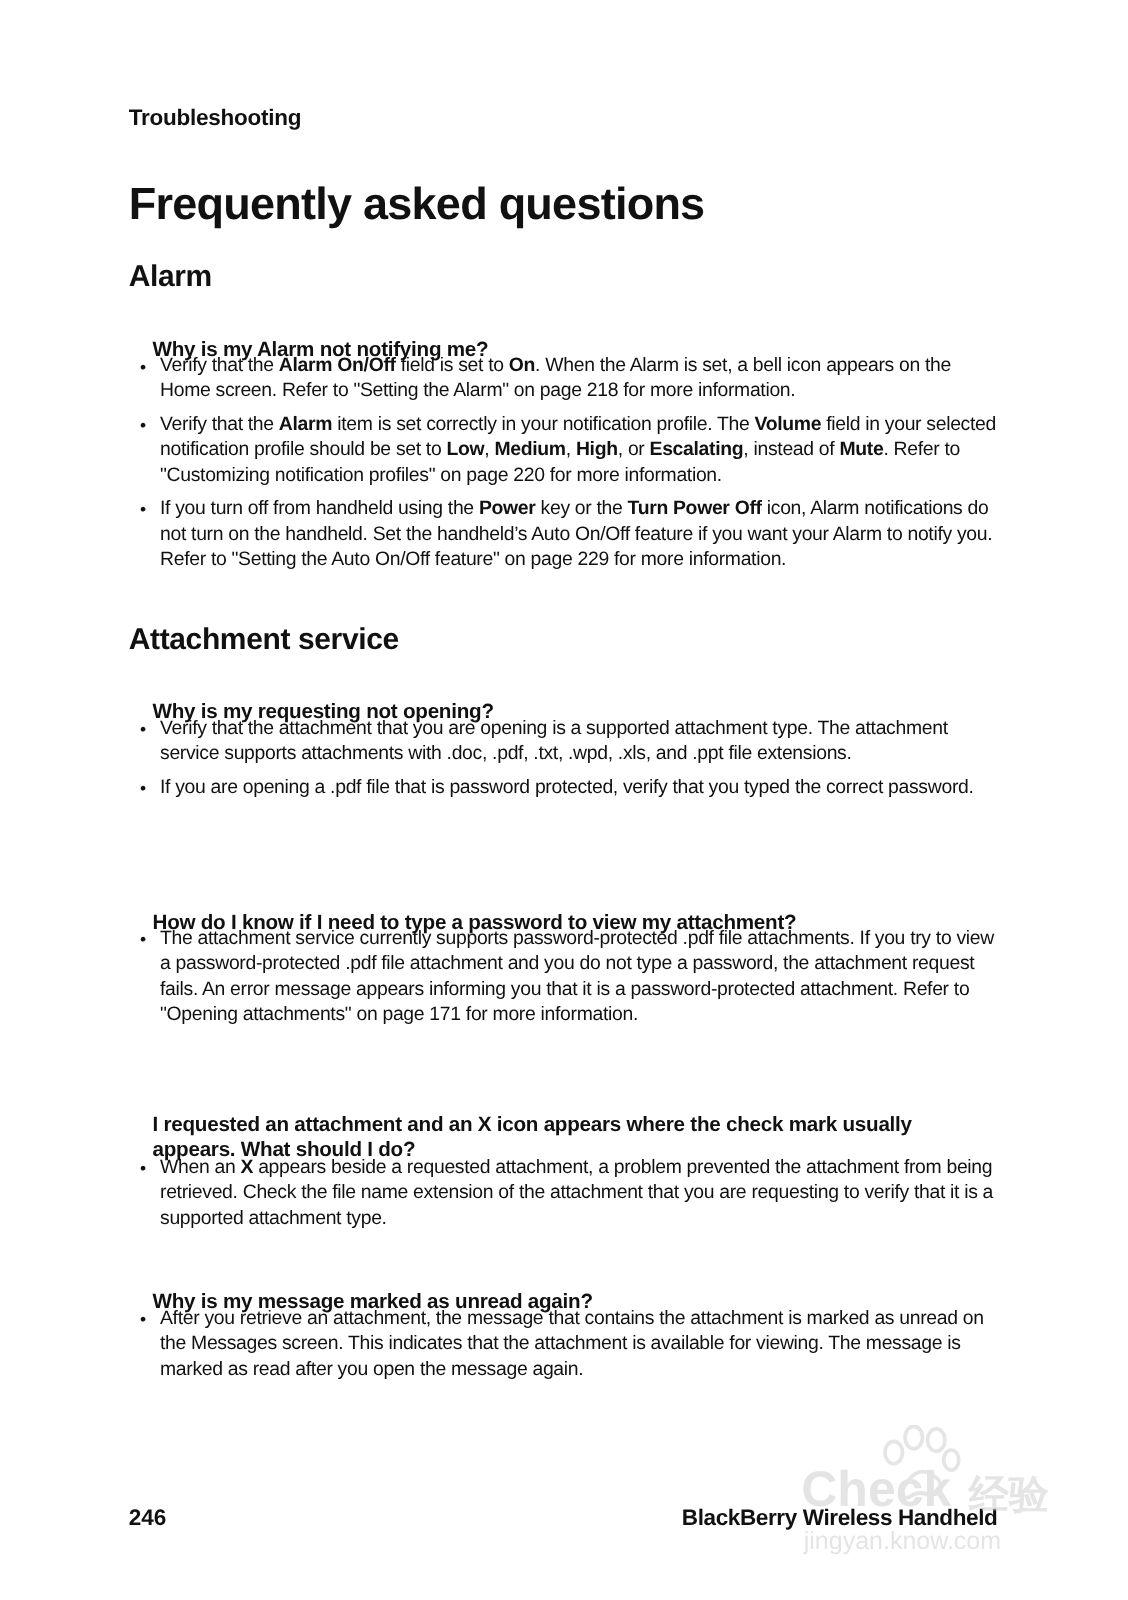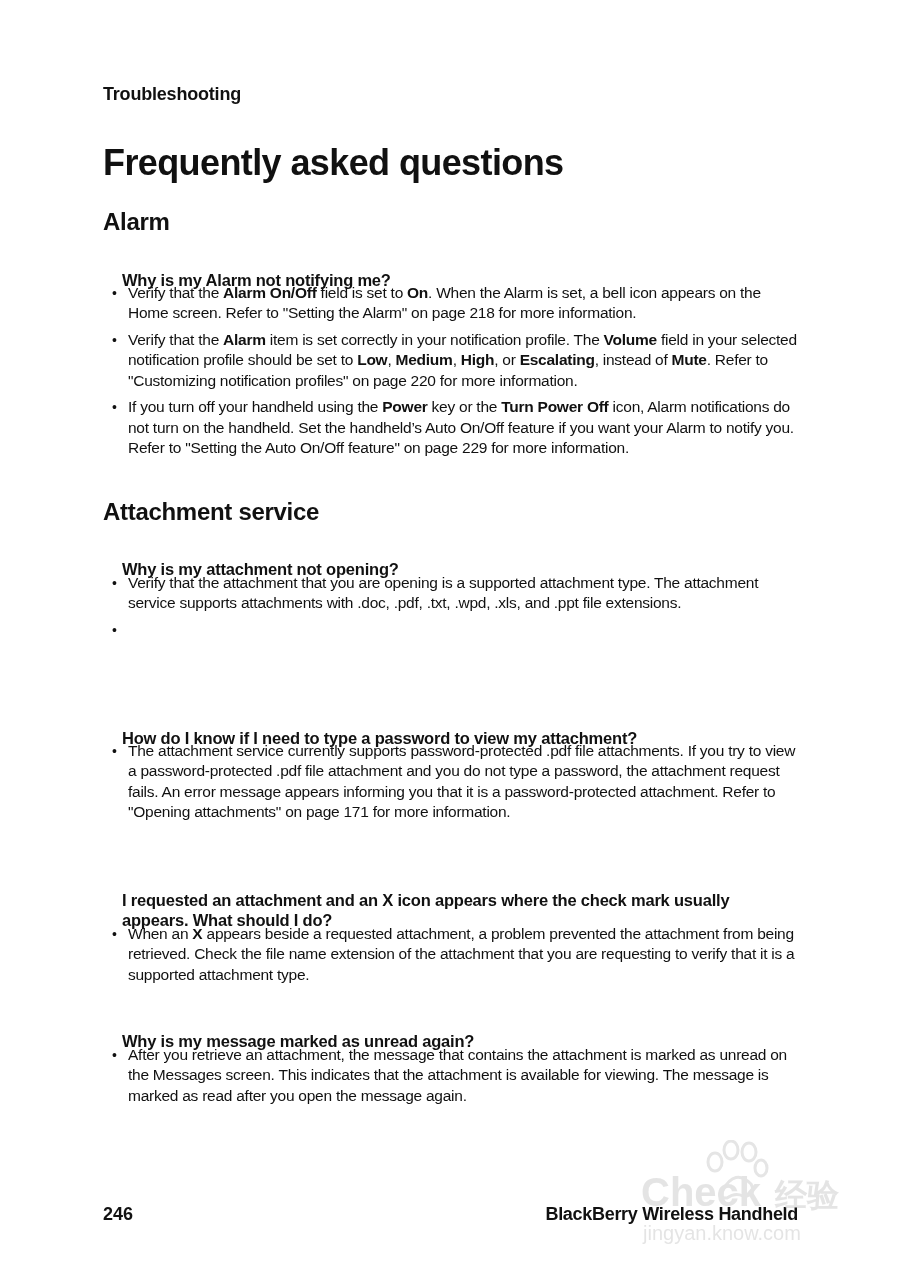--- a/index.html
+++ b/index.html
@@ -24,28 +24,28 @@
 
 <div class="page">
   <div class="running-head">Troubleshooting</div>
   <h1 class="page-title">Frequently asked questions</h1>
 
   <h2 class="section-heading" style="top:208px">Alarm</h2>
   <h3 class="question" style="top:258px">Why is my Alarm not notifying me?</h3>
   <ul class="bullet-list" style="top:283px">
       <li class="bullet"><span class="bullet-dot">•</span><span>Verify that the </span><b>Alarm On/Off</b><span> field is set to </span><b>On</b><span>. When the Alarm is set, a bell icon appears on the Home screen. Refer to "Setting the Alarm" on page 218 for more information.</span></li>
       <li class="bullet"><span class="bullet-dot">•</span><span>Verify that the </span><b>Alarm</b><span> item is set correctly in your notification profile. The </span><b>Volume</b><span> field in your selected notification profile should be set to </span><b>Low</b><span>, </span><b>Medium</b><span>, </span><b>High</b><span>, or </span><b>Escalating</b><span>, instead of </span><b>Mute</b><span>. Refer to "Customizing notification profiles" on page 220 for more information.</span></li>
-      <li class="bullet"><span class="bullet-dot">•</span><span>If you turn off your handheld using the </span><b>Power</b><span> key or the </span><b>Turn Power Off</b><span> icon, Alarm notifications do not turn on the handheld. Set the handheld’s Auto On/Off feature if you want your Alarm to notify you. Refer to "Setting the Auto On/Off feature" on page 229 for more information.</span></li>
+      <li class="bullet"><span class="bullet-dot">•</span><span>If you turn off from handheld using the </span><b>Power</b><span> key or the </span><b>Turn Power Off</b><span> icon, Alarm notifications do not turn on the handheld. Set the handheld’s Auto On/Off feature if you want your Alarm to notify you. Refer to "Setting the Auto On/Off feature" on page 229 for more information.</span></li>
     </ul>
 
   <h2 class="section-heading" style="top:498px">Attachment service</h2>
-  <h3 class="question" style="top:547px">Why is my attachment not opening?</h3>
+  <h3 class="question" style="top:547px">Why is my requesting not opening?</h3>
   <ul class="bullet-list" style="top:573px">
       <li class="bullet"><span class="bullet-dot">•</span><span>Verify that the attachment that you are opening is a supported attachment type. The attachment service supports attachments with .doc, .pdf, .txt, .wpd, .xls, and .ppt file extensions.</span></li>
-      <li class="bullet"><span class="bullet-dot">•</span></li>
+      <li class="bullet"><span class="bullet-dot">•</span><span>If you are opening a .pdf file that is password protected, verify that you typed the correct password.</span></li>
     </ul>
 
   <h3 class="question" style="top:716px">How do I know if I need to type a password to view my attachment?</h3>
   <ul class="bullet-list" style="top:741px">
       <li class="bullet"><span class="bullet-dot">•</span><span>The attachment service currently supports password-protected .pdf file attachments. If you try to view a password-protected .pdf file attachment and you do not type a password, the attachment request fails. An error message appears informing you that it is a password-protected attachment. Refer to "Opening attachments" on page 171 for more information.</span></li>
     </ul>
 
   <h3 class="question" style="top:878px; width:660px">I requested an attachment and an X icon appears where the check mark usually appears. What should I do?</h3>
   <ul class="bullet-list" style="top:924px">
       <li class="bullet"><span class="bullet-dot">•</span><span>When an </span><b>X</b><span> appears beside a requested attachment, a problem prevented the attachment from being retrieved. Check the file name extension of the attachment that you are requesting to verify that it is a supported attachment type.</span></li>

